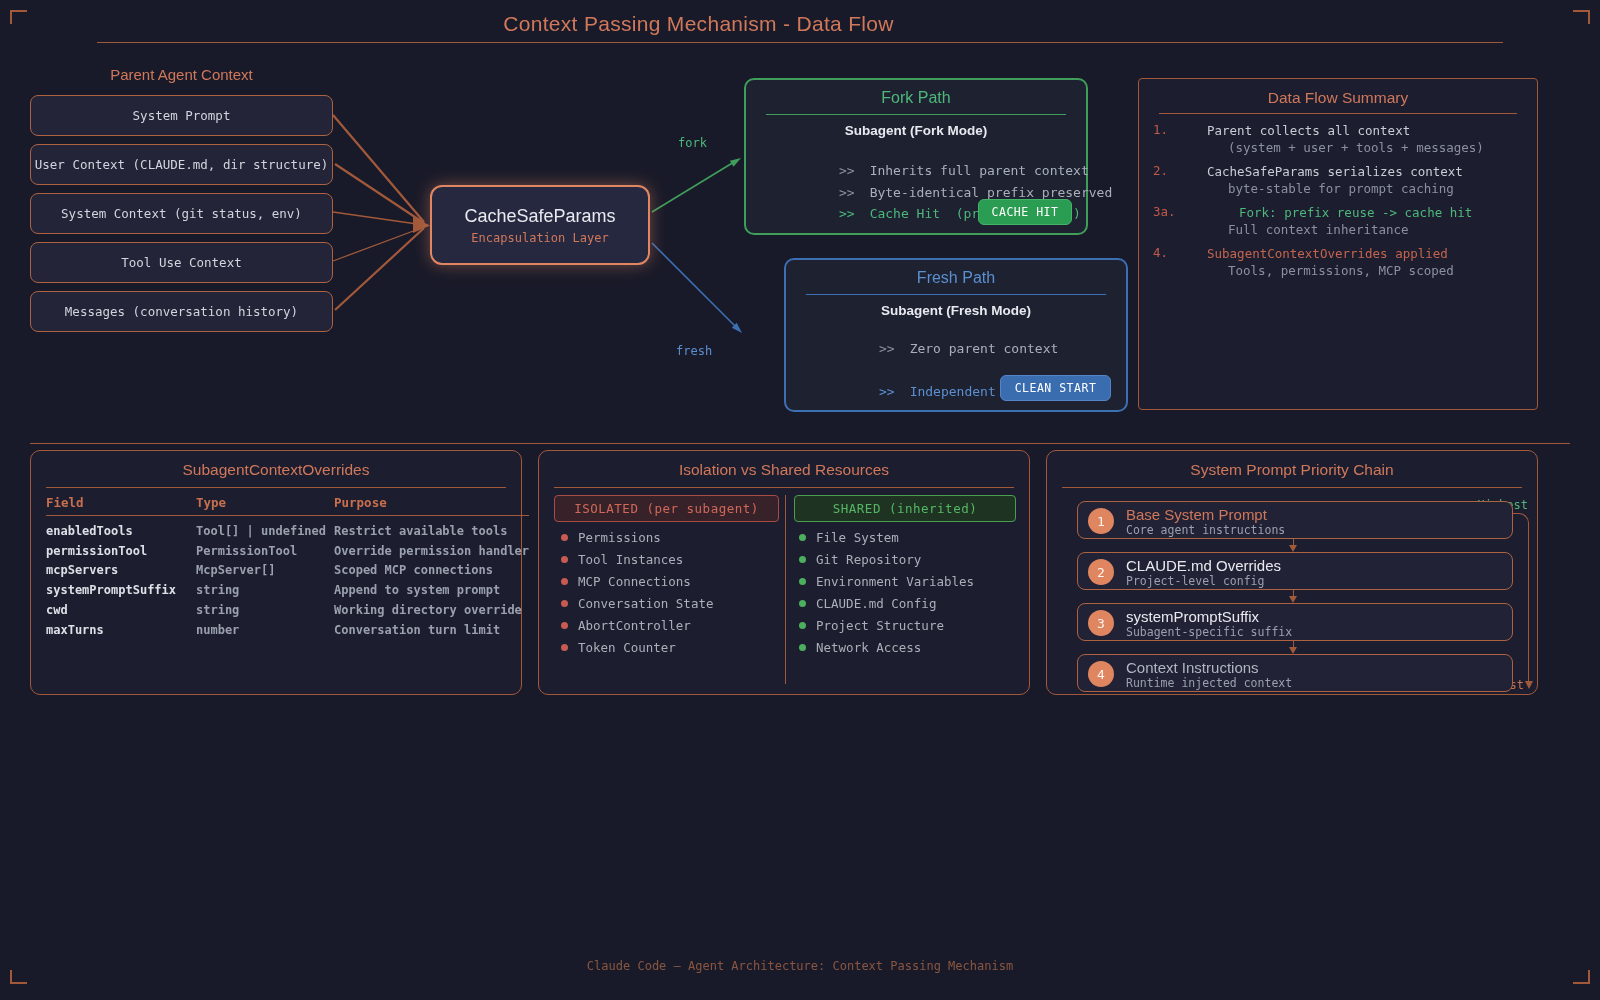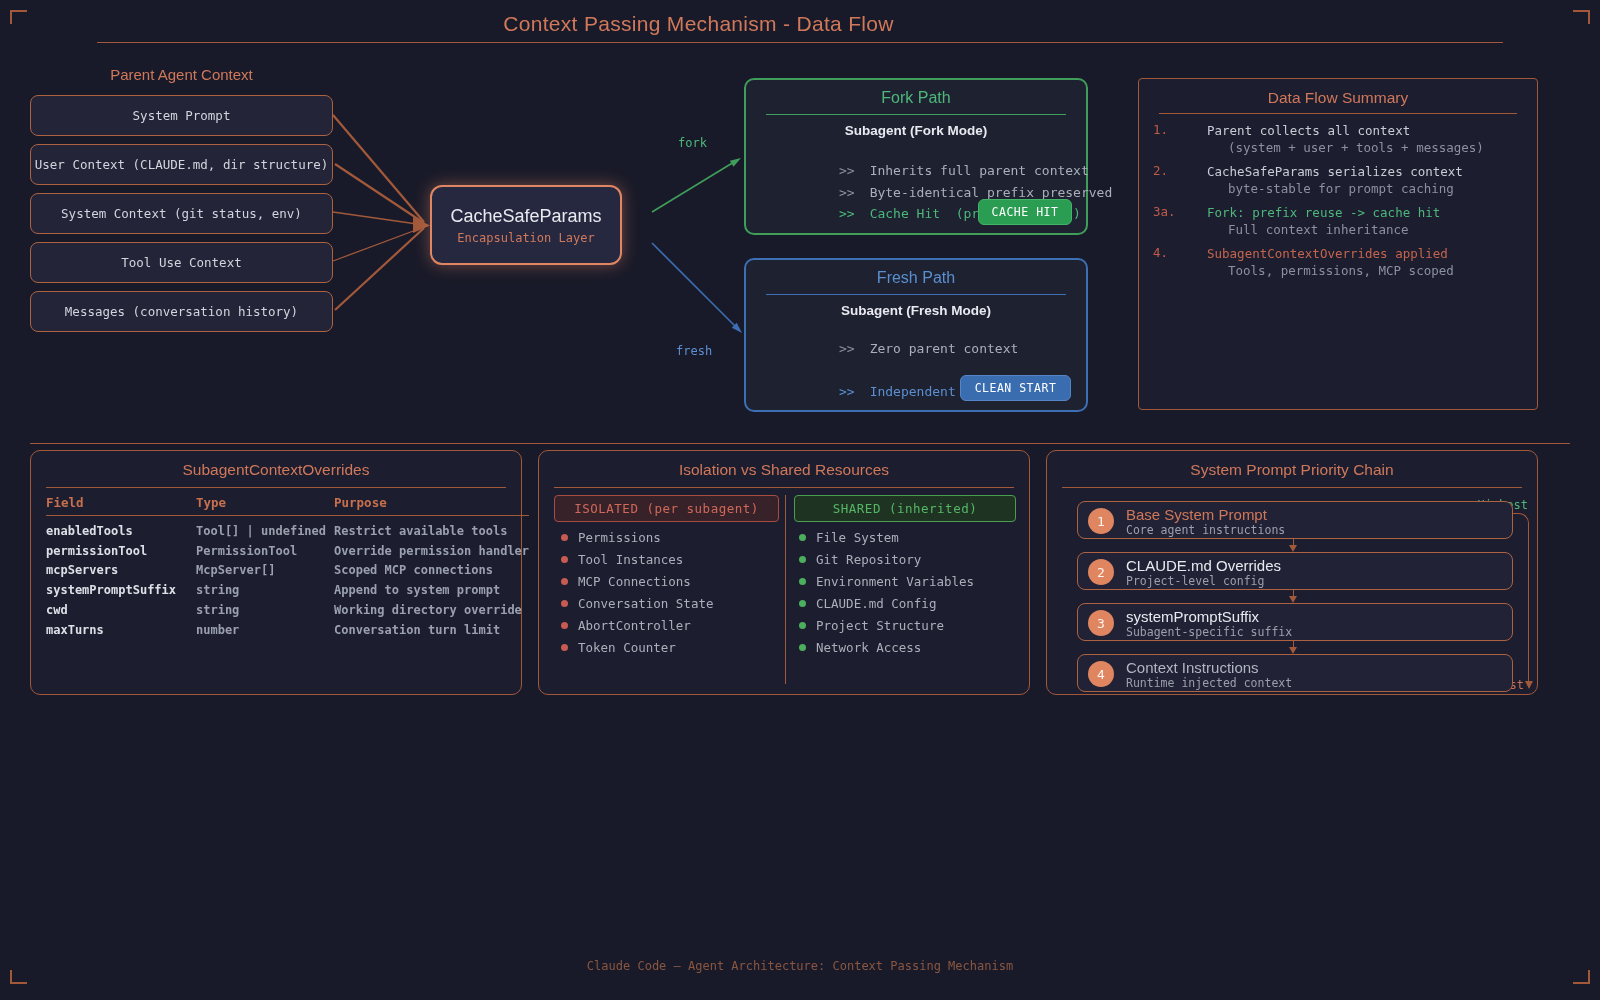--- a/index.html
+++ b/index.html
@@ -27,32 +27,32 @@
   .page-title{position:absolute;top:12px;left:0;width:1375px;text-align:center;color:var(--orange-t);font-size:21px;letter-spacing:.3px;font-weight:400;padding-left:22px;}
   .title-underline{position:absolute;top:42px;left:97px;width:1406px;border-top:1.5px solid var(--oline);}
   .mid-divider{position:absolute;top:443px;left:30px;width:1540px;border-top:1.5px solid var(--oline);}
 
   .flow-svg{position:absolute;left:0;top:0;pointer-events:none;}
 
   .section-heading{position:absolute;left:30px;top:66px;width:303px;text-align:center;color:var(--orange-t);font-size:15px;}
   .pbox{position:absolute;left:30px;width:303px;height:41px;background:var(--box);border:1px solid var(--obor);border-radius:8px;
         display:flex;align-items:center;justify-content:center;color:#d2d5dd;font-size:12.5px;white-space:nowrap;}
 
-  .cache-box{position:absolute;left:430px;top:185px;width:192px;height:80px;background:#262840;border:2px solid var(--salmon);
+  .cache-box{position:absolute;left:430px;top:185px;width:220px;height:80px;background:#262840;border:2px solid var(--salmon);
         border-radius:12px;box-shadow:0 0 16px rgba(224,134,99,.45);display:flex;flex-direction:column;align-items:center;justify-content:center;gap:4px;}
   .cache-title{color:var(--bright);font-size:18px;}
   .cache-sub{color:var(--orange-t);font-size:12px;}
 
   .edge-label{position:absolute;font-size:12px;}
   .fork-label{left:678px;top:136px;color:var(--green);}
   .fresh-label{left:676px;top:344px;color:var(--blue);}
 
   .pathbox{position:absolute;left:744px;width:344px;border-radius:10px;background:#1d2130;}
   .fork-box{top:78px;height:157px;border:2px solid var(--greenb);}
-  .fresh-box{top:258px;height:154px;border:2px solid var(--blueb);}
+  .fresh-box{top:258px;height:154px;border:2px solid var(--blueb);margin-left:40px;}
   .path-title{position:absolute;top:9px;left:0;width:100%;text-align:center;font-size:16px;}
   .fork-box .path-title{color:var(--green);}
   .fresh-box .path-title{color:var(--blue);}
   .path-underline{position:absolute;top:34px;left:20px;right:20px;border-top:1px solid;}
   .fork-box .path-underline{border-color:var(--greenb);}
   .fresh-box .path-underline{border-color:var(--blueb);}
   .path-sub{position:absolute;top:43px;left:0;width:100%;text-align:center;color:var(--bright);font-size:13.5px;font-weight:700;}
   .pathline{position:absolute;left:46px;font-size:13px;white-space:pre;}
   .pathline .pfx{color:var(--dim);margin-right:15px;}
   .pathline .t{color:var(--body);}
@@ -64,21 +64,21 @@
   .badge.clean{right:15px;bottom:9px;width:111px;height:26px;background:var(--bluebadge);border:1px solid #5585c6;}
 
   .summary{position:absolute;left:1138px;top:78px;width:400px;height:332px;border:1.5px solid var(--oline);border-radius:4px;background:var(--panel);}
   .summary-title{position:absolute;top:10px;left:0;width:100%;text-align:center;color:var(--orange-t);font-size:15.5px;}
   .summary-underline{position:absolute;top:34px;left:20px;right:20px;border-top:1px solid var(--oline);}
   .sum-items{position:absolute;top:43px;left:14px;right:10px;display:flex;flex-direction:column;gap:7px;font-family:"DejaVu Sans Mono",monospace;font-size:12.5px;}
   .sum-item{display:flex;}
   .sum-num{width:54px;color:#c05a48;flex:0 0 54px;}
   .sum-main{line-height:17px;}
   .sum-sub{color:var(--dim);line-height:17px;padding-left:21px;white-space:pre;}
-  .c-text{color:var(--text);} .c-green{color:var(--green);} .c-blue{color:var(--blue);} .c-orange{color:#c4654d;}
+  .c-text{color:var(--text);} .c-green{color:var(--green);margin-left:32px;} .c-blue{color:var(--blue);} .c-orange{color:#c4654d;}
 
   .panel{position:absolute;top:450px;height:245px;background:var(--panel);border:1.5px solid var(--oline);border-radius:10px;}
   .panel-title{position:absolute;top:10px;left:0;width:100%;text-align:center;color:var(--orange-t);font-size:15.5px;}
   .panel-underline{position:absolute;top:36px;left:15px;right:15px;border-top:1px solid var(--oline);}
 
   .ov-panel{left:30px;width:492px;}
   .ov-grid{position:absolute;top:44px;left:15px;right:8px;display:grid;grid-template-columns:150px 138px 1fr;
            font-family:"DejaVu Sans Mono",monospace;font-size:12px;row-gap:0;font-weight:bold;}
   .ov-h{color:var(--orange);padding-bottom:5px;font-size:12.5px;}
   .ov-div{grid-column:1/-1;border-top:1px solid var(--oline);margin-bottom:6px;}

